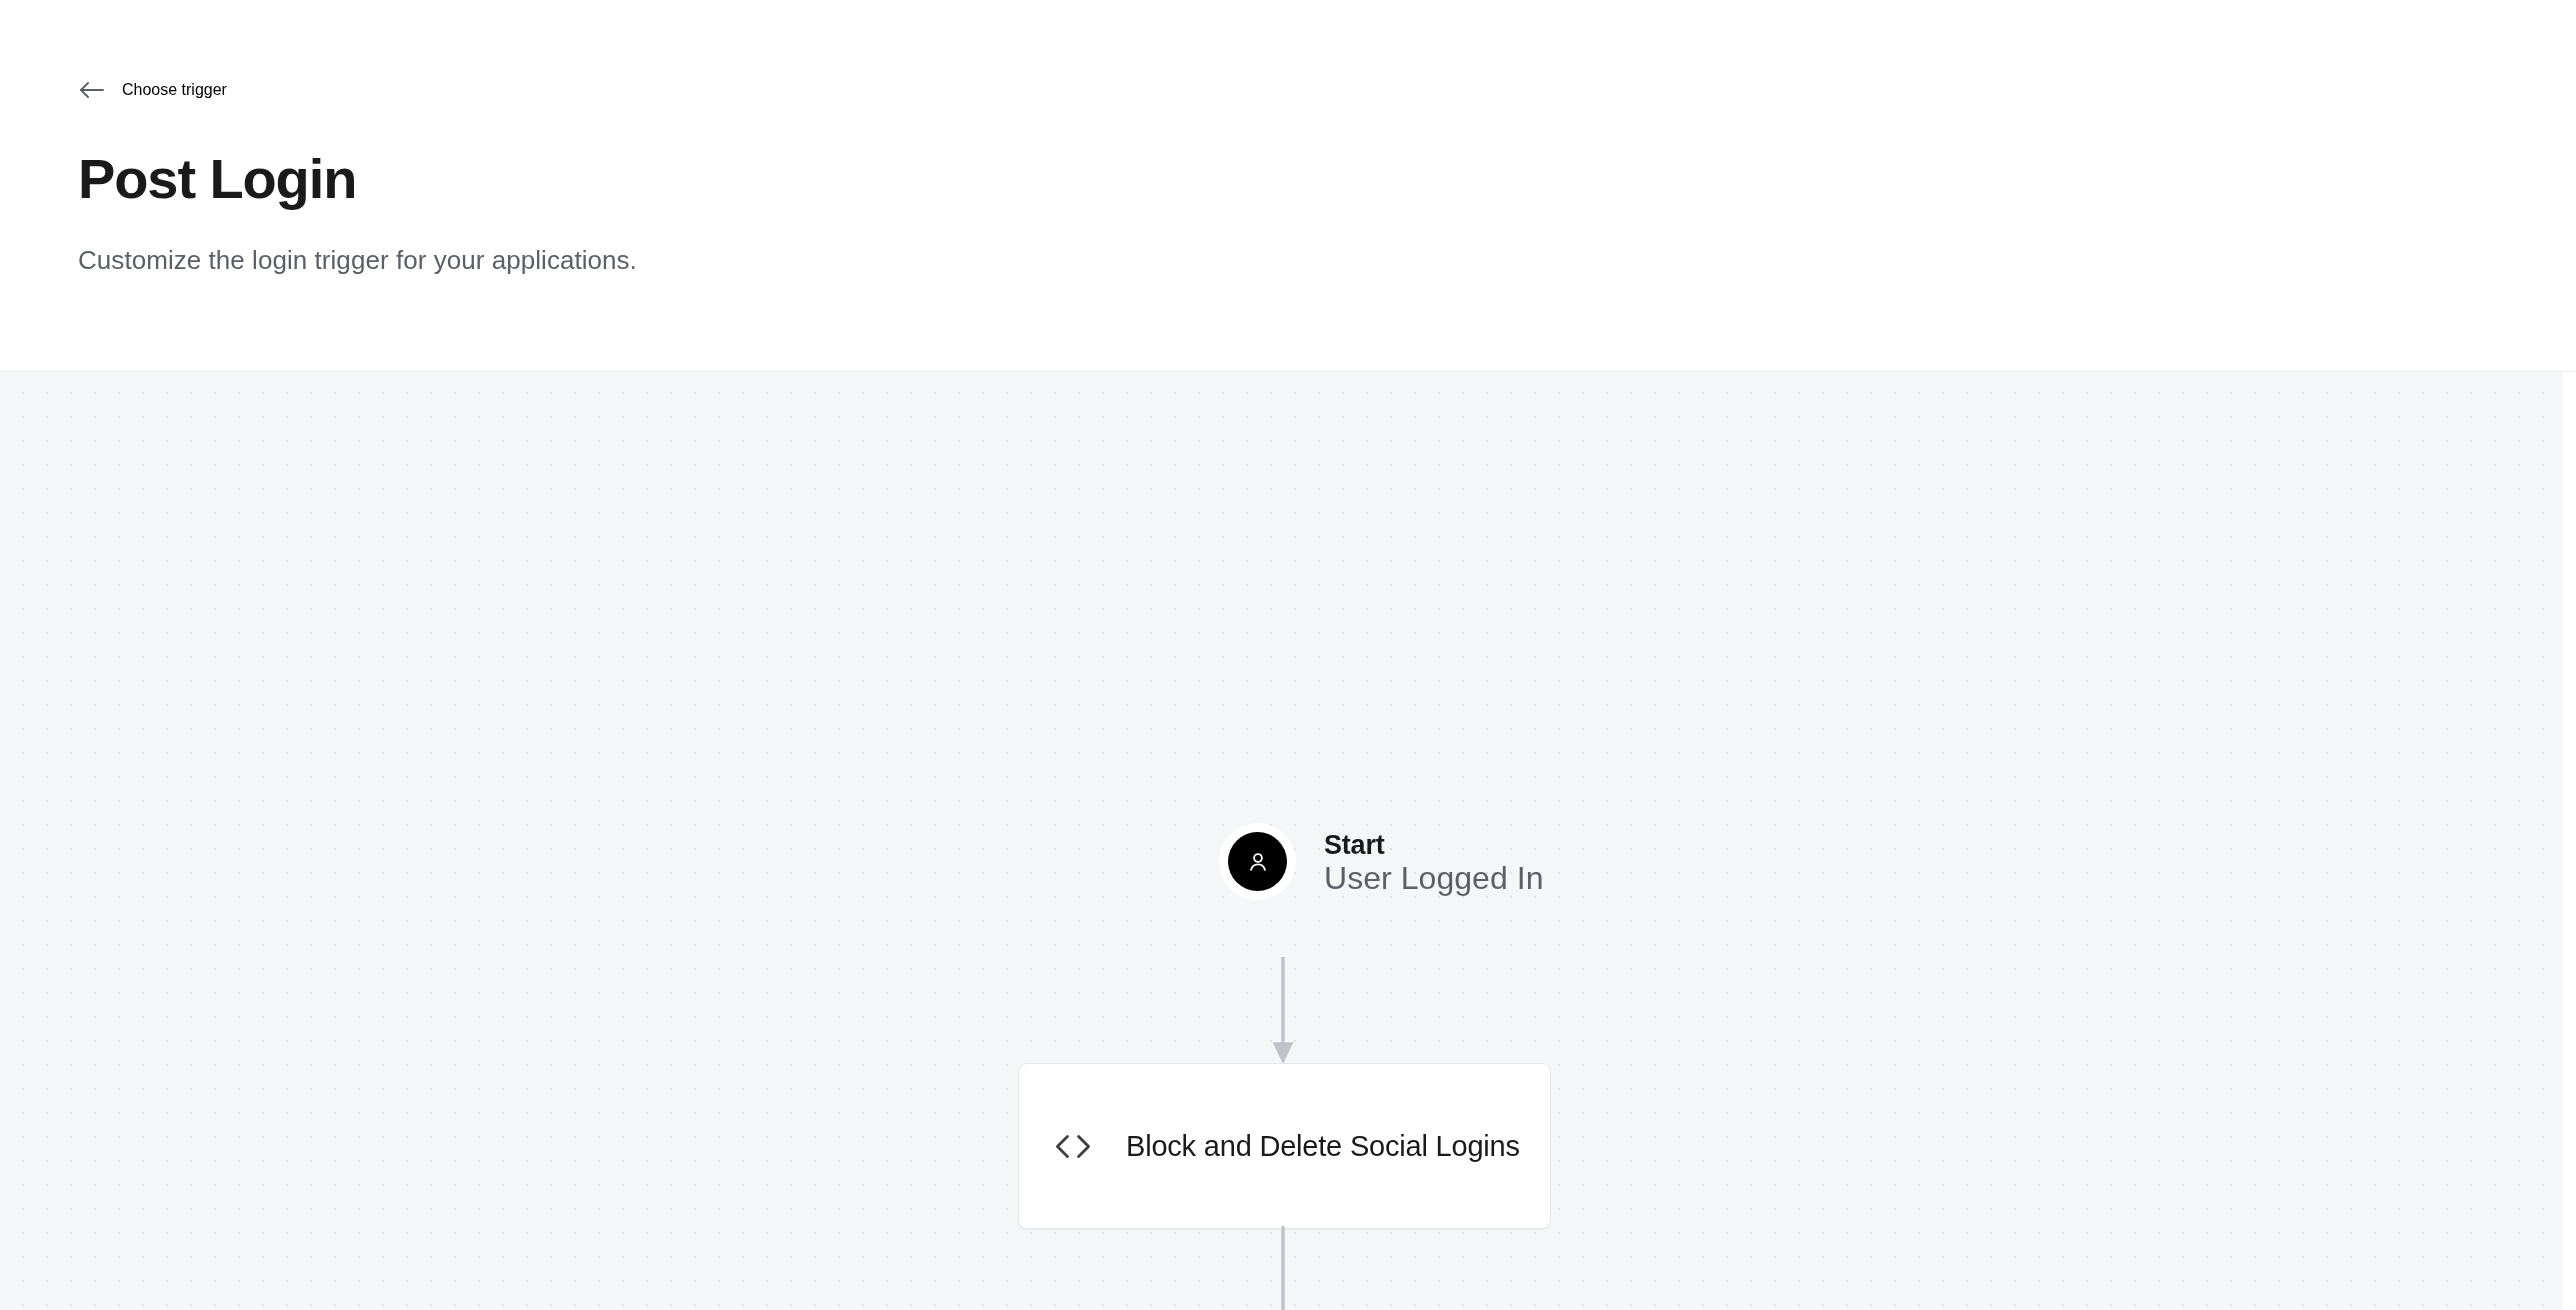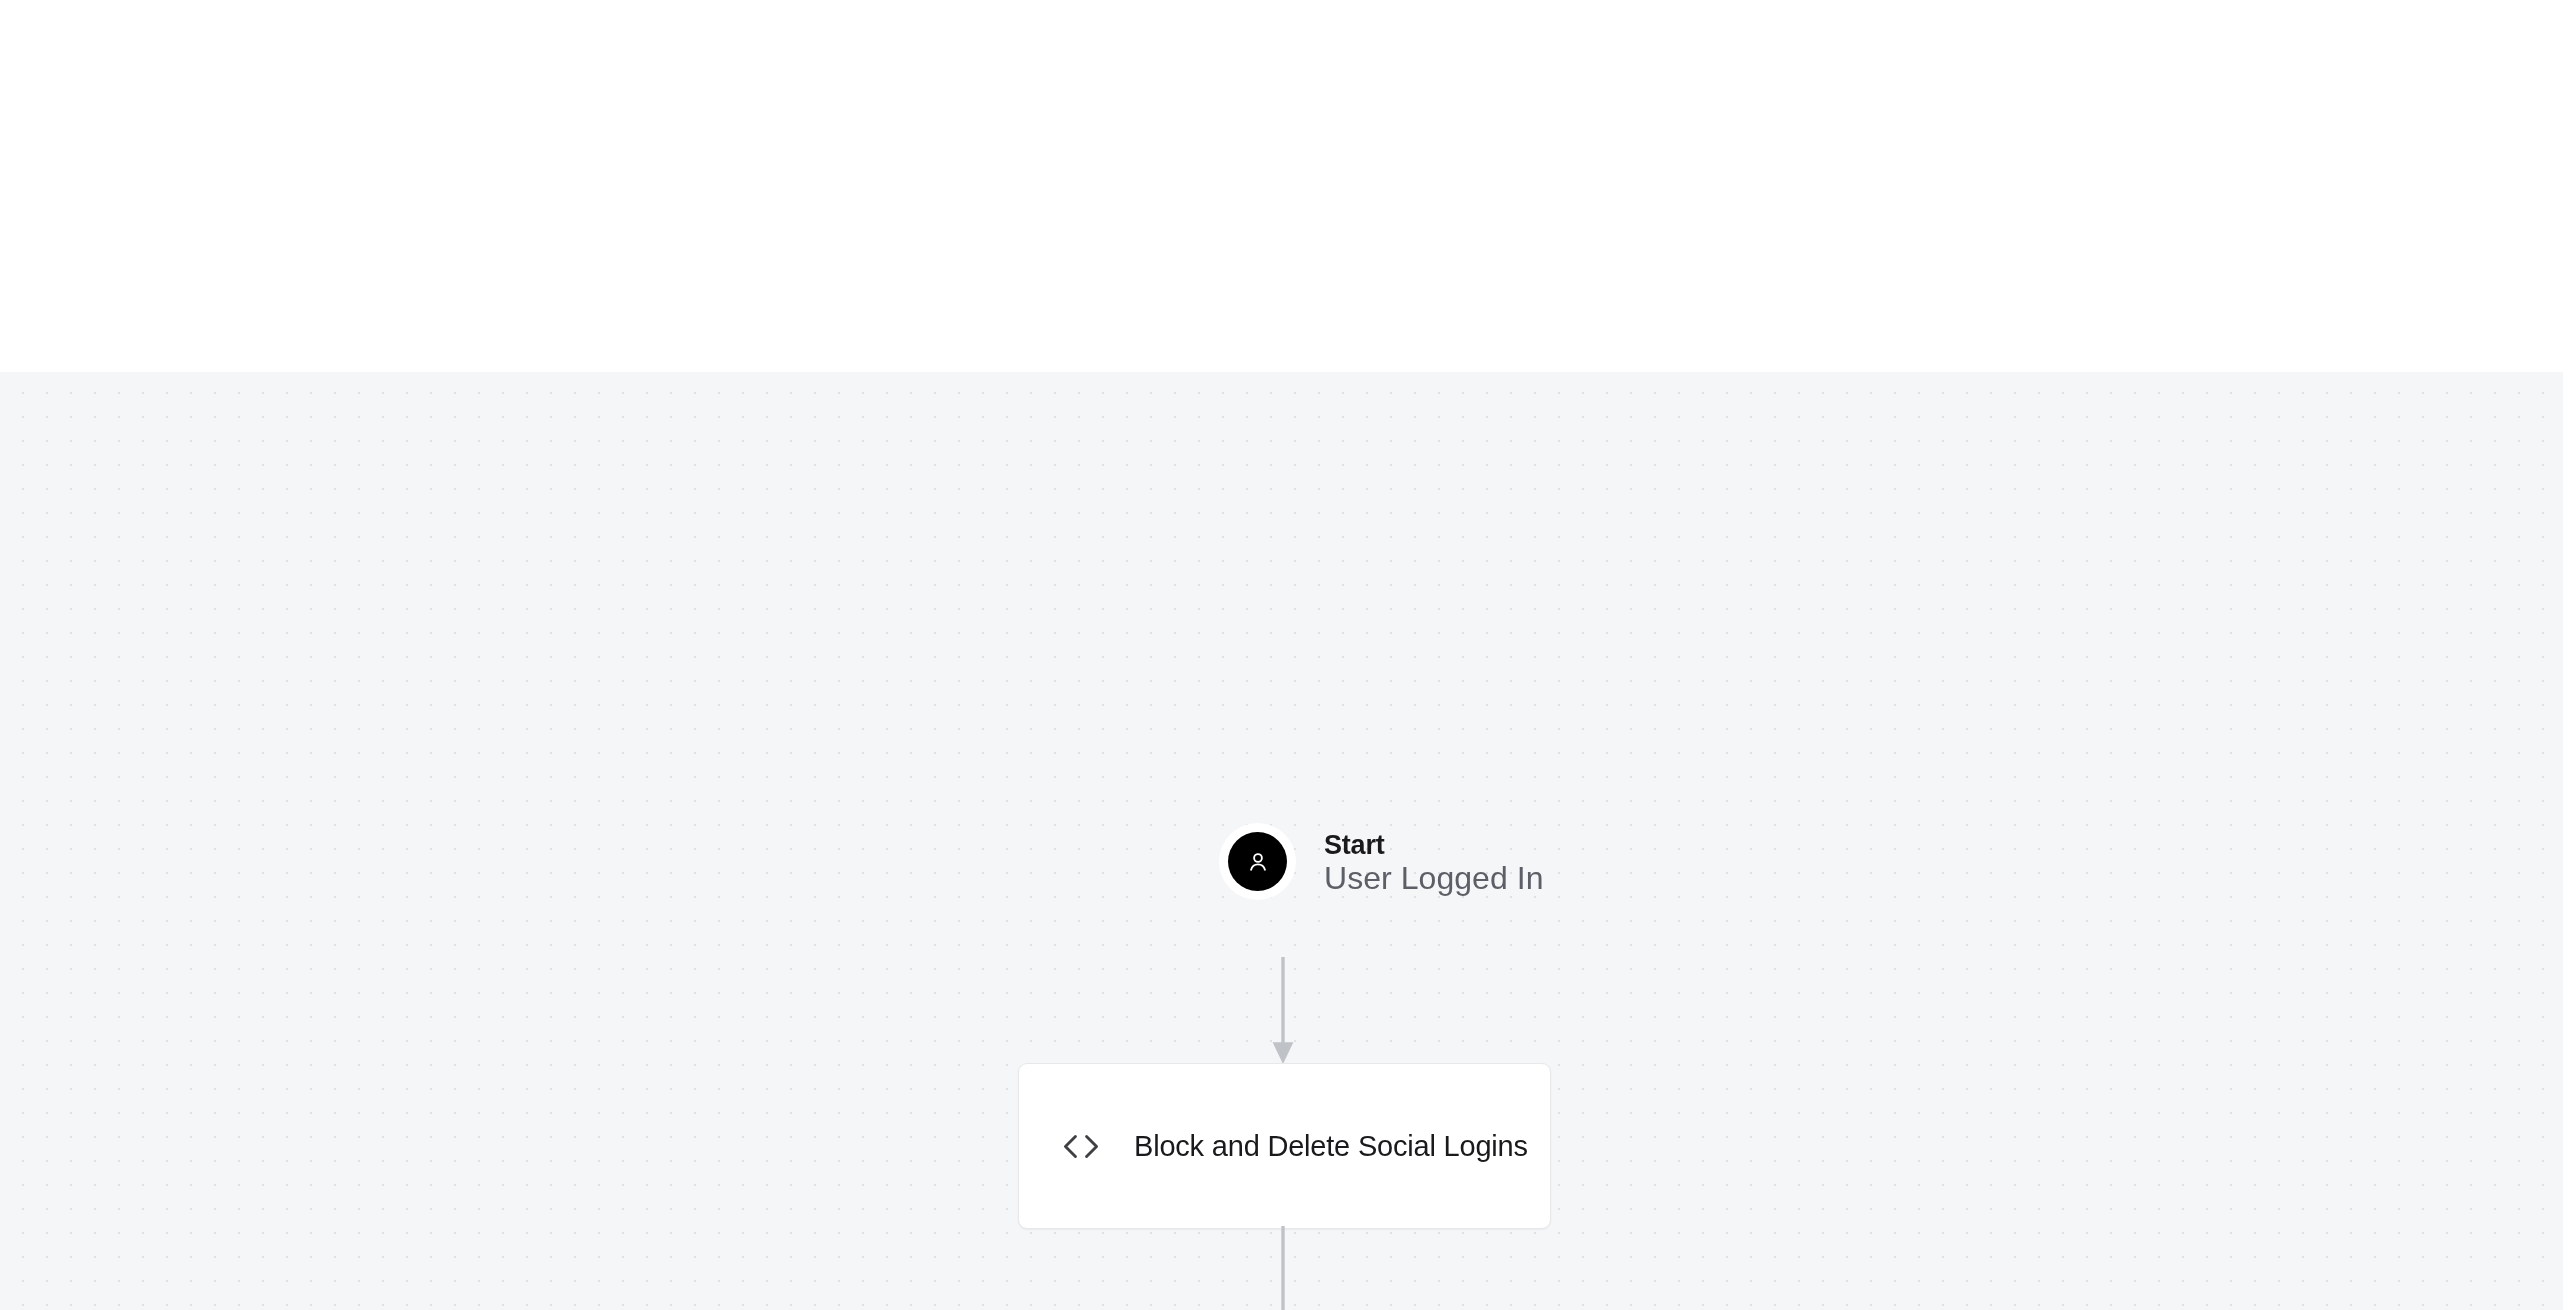--- a/index.html
+++ b/index.html
@@ -170,21 +170,20 @@
     top: 691px;
     width: 533px;
     height: 166px;
     background: #ffffff;
     border: 1px solid #e7e8ea;
     border-radius: 9px;
     box-shadow: 0 1px 2px rgba(16,24,40,0.05);
     display: flex;
     align-items: center;
     cursor: pointer;
-    padding-left: 8px;
   }
 
   .action-card-icon {
     width: 107px;
     flex: none;
     display: flex;
     align-items: center;
     justify-content: center;
   }
   .action-card-icon svg { display: block; }
@@ -205,20 +204,35 @@
   }
   #connector-1 { top: 585px; height: 109px; }
   #connector-2 { top: 854px; height: 109px; }
   .connector svg { display: block; }
 </style>
 </head>
 <body>
 
 <div class="page">
 
+  <div class="header">
+
+    <div class="back-link">
+      <span class="back-arrow-icon">
+        <svg viewBox="0 0 28 24" width="28" height="24" fill="none" stroke="#5c5f66" stroke-width="1.9" stroke-linecap="round" stroke-linejoin="round">
+          <line x1="3" y1="12" x2="25" y2="12"></line>
+          <polyline points="10,5 3,12 10,19"></polyline>
+        </svg>
+      </span>
+      <span>Choose trigger</span>
+    </div>
+
+    <h1 class="page-title">Post Login</h1>
+    <p class="page-subtitle">Customize the login trigger for your applications.</p>
+  </div>
 
   <div class="canvas">
     <div class="flow">
 
       <div class="flow-node" id="node-start">
         <div class="node-circle-wrap">
           <div class="node-circle">
             <span>
               <svg viewBox="0 0 24 24" width="26" height="26" fill="none" stroke="#ffffff" stroke-width="1.7" stroke-linecap="round" stroke-linejoin="round">
                 <circle cx="12" cy="8.3" r="3.6"></circle>

